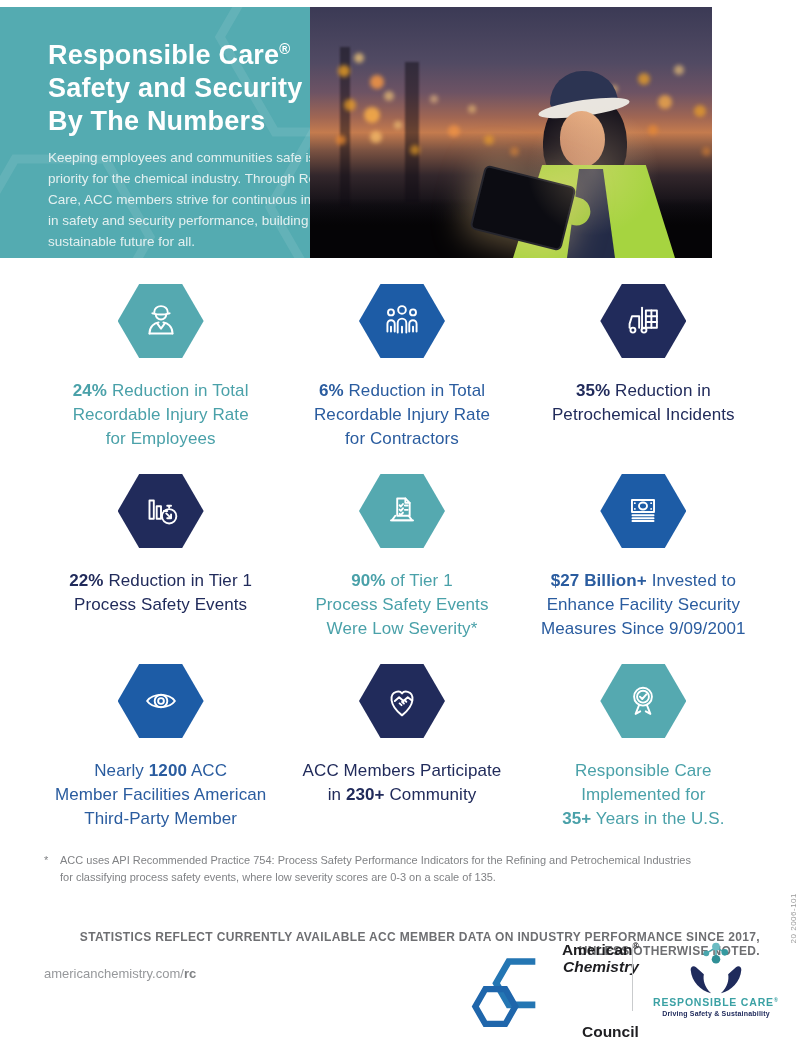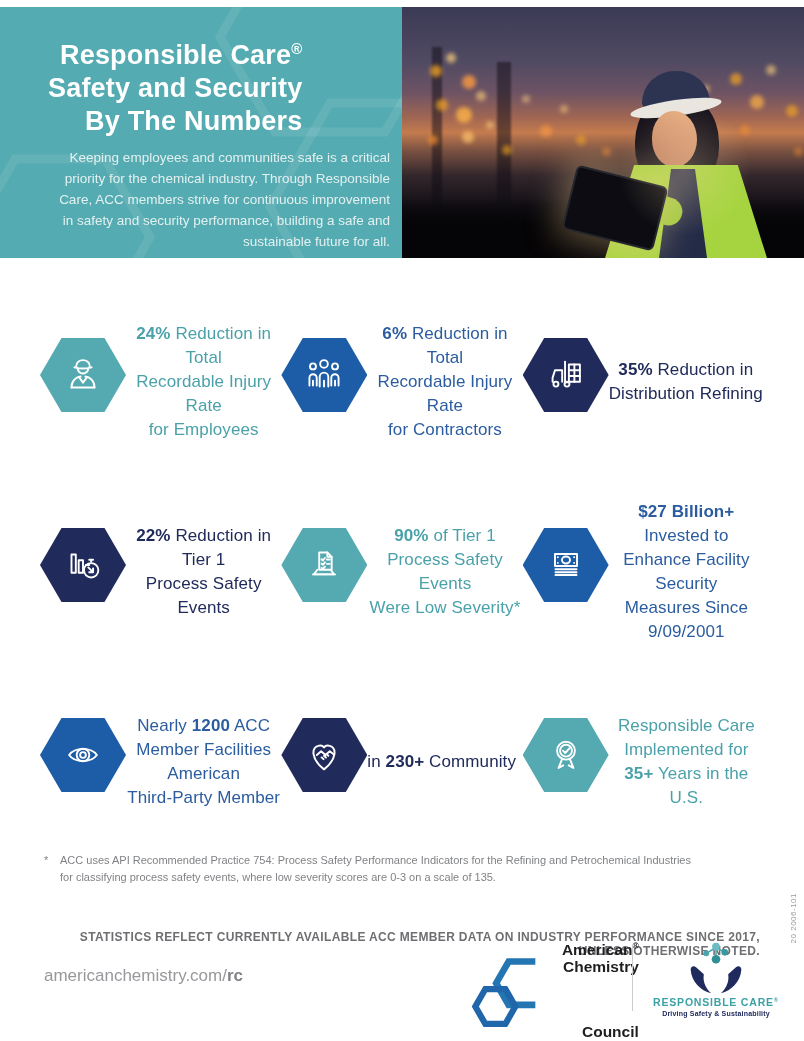--- a/index.html
+++ b/index.html
@@ -3,21 +3,21 @@
 <meta charset="utf-8">
 <style>
   * { box-sizing: border-box; }
   html,body { margin:0; padding:0; }
   body {
     width:804px; height:1041px; position:relative; overflow:hidden;
     background:#ffffff; font-family:"Liberation Sans", sans-serif;
   }
 
   
-  .header { position:absolute; top:7px; left:0; width:804px; height:251px;text-align:right; }
+  .header { position:absolute; top:7px; left:0; width:712px; height:251px; }
   .header-teal { position:absolute; inset:0; background:#54abb1; overflow:hidden; }
   .hexpat { position:absolute; top:0; left:0; }
   .title { position:absolute; left:48px; top:26px; margin:0; color:#ffffff;
     font-size:27px; line-height:33px; font-weight:700; letter-spacing:.2px; }
   .title span { display:block; }
   .title sup.reg, .rc-title sup.reg, .acc-text sup.reg { font-size:55%; vertical-align:super; font-weight:700; }
   .desc { position:absolute; left:48px; top:140px; width:342px; margin:0;
     color:#e3f0f0; font-size:13.5px; line-height:21px; font-weight:400; }
 
   
@@ -36,41 +36,41 @@
   .vest { left:53px; top:96px; width:162px; height:93px; background:#a6d440; clip-path:polygon(18% 0,82% 0,100% 100%,0 100%); }
   .vest-core { left:107px; top:100px; width:48px; height:89px; background:#232b47; clip-path:polygon(25% 0,75% 0,100% 100%,0 100%); }
   .arm { left:36px; top:118px; width:96px; height:28px; background:#9cc93c; transform:rotate(18deg); border-radius:14px; }
   .tablet { left:16px; top:106px; width:94px; height:66px; background:#0c0c12; border:2px solid #26262e; border-radius:6px;
     transform:rotate(14deg); box-shadow:0 0 32px 8px rgba(255,215,150,.35); }
   .glow { left:58px; top:26px; width:150px; height:150px; background:radial-gradient(circle,rgba(255,220,170,.28),transparent 62%); }
 
   
   .stats { position:absolute; top:276px; left:40px; width:724px;
     display:grid; grid-template-columns:repeat(3,1fr); }
-  .stat-cell { height:190px; display:flex; flex-direction:row; align-items:center; }
+  .stat-cell { height:190px; display:flex; flex-direction:column; align-items:center; }
   .hex { width:86px; height:74px; flex:none; margin-top:8px;
     clip-path:polygon(25% 0,75% 0,100% 50%,75% 100%,25% 100%,0 50%);
     display:flex; align-items:center; justify-content:center; }
   .hex svg { width:46px; height:46px; display:block; }
   .stat-caption { margin-top:21px; text-align:center; font-size:17px; line-height:24px; letter-spacing:.1px; }
   .stat-caption .b { font-weight:700; }
 
   
   .footnote { position:absolute; left:44px; top:852px; width:660px; display:flex;
     color:#808285; font-size:11px; line-height:17px; }
   .footnote .ast { width:16px; flex:none; }
   .statnote { position:absolute; left:60px; top:930px; width:700px;
     color:#6e6f72; font-size:12px; font-weight:700; letter-spacing:.35px;text-align:right; }
 
   
-  .url { position:absolute; left:44px; top:966px; font-size:17px; color:#96989b; }
+  .url { position:absolute; left:44px; top:966px; font-size:13px; color:#96989b; }
   .url b { font-weight:700; color:#808285; }
   .acc-logo { position:absolute; left:462px; top:938px; display:flex; align-items:center; }
   .acc-text { margin-left:6px; color:#1e1e21; font-size:15.5px; font-weight:700; line-height:17px;text-align:right; }
-  .acc-text .l1 { margin-left:0; } .acc-text .l2 { margin-left:15px; } .acc-text .l3 { margin-left:1px;margin-top:48px; }
+  .acc-text .l1 { margin-left:0; } .acc-text .l2 { margin-left:15px;font-style:italic; } .acc-text .l3 { margin-left:1px;margin-top:48px; }
   .fdivider { position:absolute; left:632px; top:945px; width:1px; height:66px; background:#c9cbcd; }
   .rc-logo { position:absolute; left:648px; top:938px; width:136px; text-align:center; }
   .rc-logo svg { display:block; margin:0 auto; }
   .rc-title { margin-top:2px; font-size:10.5px; font-weight:700; color:#3ba1a4; letter-spacing:.8px; white-space:nowrap; }
   .rc-sub { margin-top:2px; font-size:7px; font-weight:700; color:#202b5c; letter-spacing:.2px; }
   .doccode { position:absolute; right:6px; top:893px; writing-mode:vertical-rl; transform:rotate(180deg);
     font-size:8px; color:#9b9b9b; letter-spacing:.5px; }
 </style>
 </head>
 <body>
@@ -182,21 +182,21 @@
             <path d="M10 31 v-4 l2.5-8 h7.5 v12"></path>
             <circle cx="13.5" cy="33.5" r="2.6"></circle>
             <circle cx="25" cy="33.5" r="2.6"></circle>
             <path d="M23 31.5 h4.5"></path>
             <rect x="27" y="13" width="11.5" height="18"></rect>
             <path d="M27 19 h11.5 M27 25 h11.5 M32.75 13 v18"></path>
           </svg>
         </div>
         <div class="stat-caption" style="color: rgb(33, 43, 91);">
           <div><span class="b">35%</span><span> Reduction in</span></div>
-          <div><span>Distribution Refining</span></div>
+          <div><span>Petrochemical Incidents</span></div>
         </div>
       </div>
       <div class="stat-cell">
         <div class="hex" style="background: rgb(33, 43, 91);">
           <svg viewBox="0 0 48 48" fill="none" stroke="#fff" stroke-width="2" stroke-linecap="round" stroke-linejoin="round">
             <rect x="12" y="13" width="4.5" height="19"></rect>
             <rect x="19.5" y="19" width="4.5" height="13"></rect>
             <path d="M27 24 h3.5"></path>
             <circle cx="32.5" cy="29.5" r="7.5"></circle>
             <path d="M32.5 20.5 v-2 M30.5 18.5 h4"></path>
@@ -257,20 +257,21 @@
       </div>
       <div class="stat-cell">
         <div class="hex" style="background: rgb(33, 43, 91);">
           <svg viewBox="0 0 48 48" fill="none" stroke="#fff" stroke-width="2" stroke-linecap="round" stroke-linejoin="round">
             <path d="M24 39 C10 28 11 16.5 18 14.5 c2.8-.8 5 .3 6 1.6 1-1.3 3.2-2.4 6-1.6 7 2 8 13.5-6 24.5 z"></path>
             <path d="M16.5 24 l4.5-4 4.5 4 4.5-4 4 3.2"></path>
             <path d="M21.5 26.5 l2 1.8 M24 24.8 l2 1.8 M26.5 23 l2 1.8"></path>
           </svg>
         </div>
         <div class="stat-caption" style="color: rgb(33, 43, 91);">
+          <div><span>ACC Members Participate</span></div>
           <div><span>in </span><span class="b">230+</span><span> Community</span></div>
         </div>
       </div>
       <div class="stat-cell">
         <div class="hex" style="background: rgb(85, 169, 176);">
           <svg viewBox="0 0 48 48" fill="none" stroke="#fff" stroke-width="2" stroke-linecap="round" stroke-linejoin="round">
             <circle cx="24" cy="19.5" r="9.3"></circle>
             <circle cx="24" cy="19.5" r="6.2"></circle>
             <path d="M20.8 19.5 l2.4 2.4 4.3-4.8"></path>
             <path d="M20 28 l-3.7 9.5 4.8-2.7"></path>

